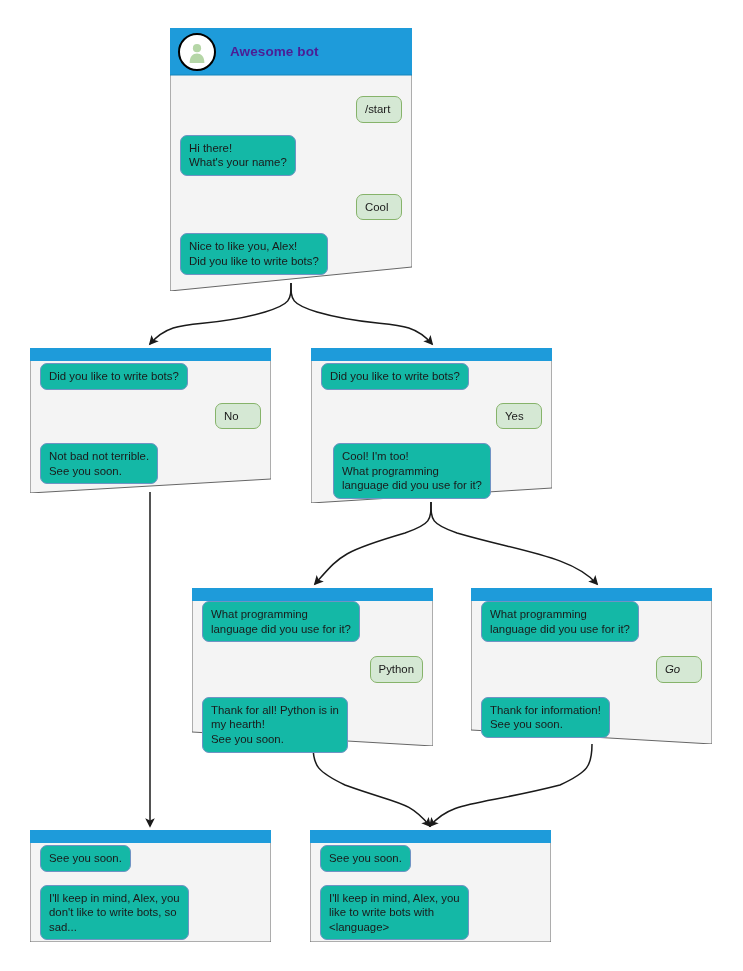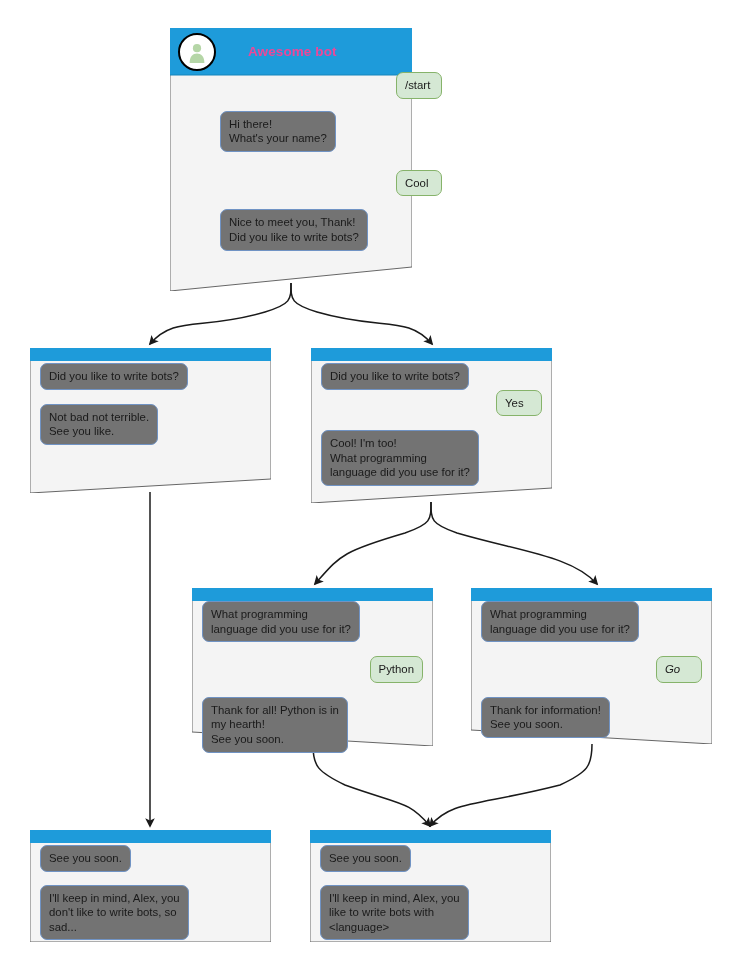--- a/index.html
+++ b/index.html
@@ -68,24 +68,24 @@
     border-radius: 50%;
     background: #ffffff;
     border: 2px solid #000000;
     box-sizing: border-box;
     display: flex;
     align-items: center;
     justify-content: center;
     flex: none;
   }
   .bot-title {
-    color: #ec4899;
+    color: #4c1d95;
     font-size: 13.5px;
     font-weight: bold;
-    margin-left: 32px;
+    margin-left: 14px;
     letter-spacing: 0.1px;
   }
   .msgs {
     position: absolute;
     left: 0;
     width: 100%;
     box-sizing: border-box;
     padding: 0 10px;
   }
   .row {
@@ -98,21 +98,21 @@
     font-size: 11.4px;
     line-height: 14.6px;
     color: #1a1a1a;
     border-radius: 7px;
     padding: 5px 8px 5px 8px;
     box-sizing: border-box;
     white-space: pre-line;
     max-width: 86%;
   }
   .bubble.bot {
-    background: #737373;
+    background: #14b8a6;
     border: 1px solid #7093c4;
   }
   .bubble.user {
     background: #d5e8d4;
     border: 1px solid #86b36a;
     min-width: 46px;
     text-align: left;
   }
 </style>
 </head>
@@ -149,73 +149,76 @@
     <div class="node-content">
       <div class="titlebar with-avatar">
         <div class="avatar">
           <svg width="22" height="22" viewBox="0 0 22 22">
             <circle cx="11" cy="7.2" r="4.1" fill="#b5d6a7"></circle>
             <path d="M3.6,22 C3.6,15.6 7.0,12.6 11,12.6 C15,12.6 18.4,15.6 18.4,22 Z" fill="#b5d6a7"></path>
           </svg>
         </div>
         <div class="bot-title">Awesome bot</div>
       </div>
-      <div class="msgs" style="top:44px;margin-left:40px;">
+      <div class="msgs" style="top:68px;">
         <div class="row right">
           <div class="bubble user">/start</div>
         </div>
         <div class="row left" style="margin-top:12px;">
           <div class="bubble bot">Hi there!
 What's your name?</div>
         </div>
         <div class="row right" style="margin-top:18px;">
           <div class="bubble user">Cool</div>
         </div>
         <div class="row left" style="margin-top:13px;">
-          <div class="bubble bot">Nice to meet you, Thank!
+          <div class="bubble bot">Nice to like you, Alex!
 Did you like to write bots?</div>
         </div>
       </div>
     </div>
   </div>
 
   <div class="node" style="left:30px; top:348px; width:241px; height:145px;">
     <svg class="node-shape" viewBox="0 0 241 145" preserveAspectRatio="none">
       <polygon points="0,0 241,0 241,131 0,145" fill="#f4f4f4" stroke="#666666" stroke-width="1"></polygon>
       <rect x="0" y="0" width="241" height="13" fill="#1e9bda"></rect>
     </svg>
     <div class="node-content">
       <div class="titlebar plain"></div>
       <div class="msgs" style="top:15px;">
         <div class="row left">
           <div class="bubble bot">Did you like to write bots?</div>
         </div>
+        <div class="row right" style="margin-top:13px;">
+          <div class="bubble user">No</div>
+        </div>
         <div class="row left" style="margin-top:14px;">
           <div class="bubble bot">Not bad not terrible.
-See you like.</div>
+See you soon.</div>
         </div>
       </div>
     </div>
   </div>
 
   <div class="node" style="left:311px; top:348px; width:241px; height:155px;">
     <svg class="node-shape" viewBox="0 0 241 155" preserveAspectRatio="none">
       <polygon points="0,0 241,0 241,140 0,155" fill="#f4f4f4" stroke="#666666" stroke-width="1"></polygon>
       <rect x="0" y="0" width="241" height="13" fill="#1e9bda"></rect>
     </svg>
     <div class="node-content">
       <div class="titlebar plain"></div>
       <div class="msgs" style="top:15px;">
         <div class="row left">
           <div class="bubble bot">Did you like to write bots?</div>
         </div>
-        <div class="row right" style="margin-top:0;">
+        <div class="row right" style="margin-top:13px;">
           <div class="bubble user">Yes</div>
         </div>
-        <div class="row left" style="margin-top:14px;">
+        <div class="row left" style="margin-top:14px;margin-left:12px;">
           <div class="bubble bot">Cool! I'm too!
 What programming
 language did you use for it?</div>
         </div>
       </div>
     </div>
   </div>
 
   <div class="node" style="left:192px; top:588px; width:241px; height:158px;">
     <svg class="node-shape" viewBox="0 0 241 158" preserveAspectRatio="none">

